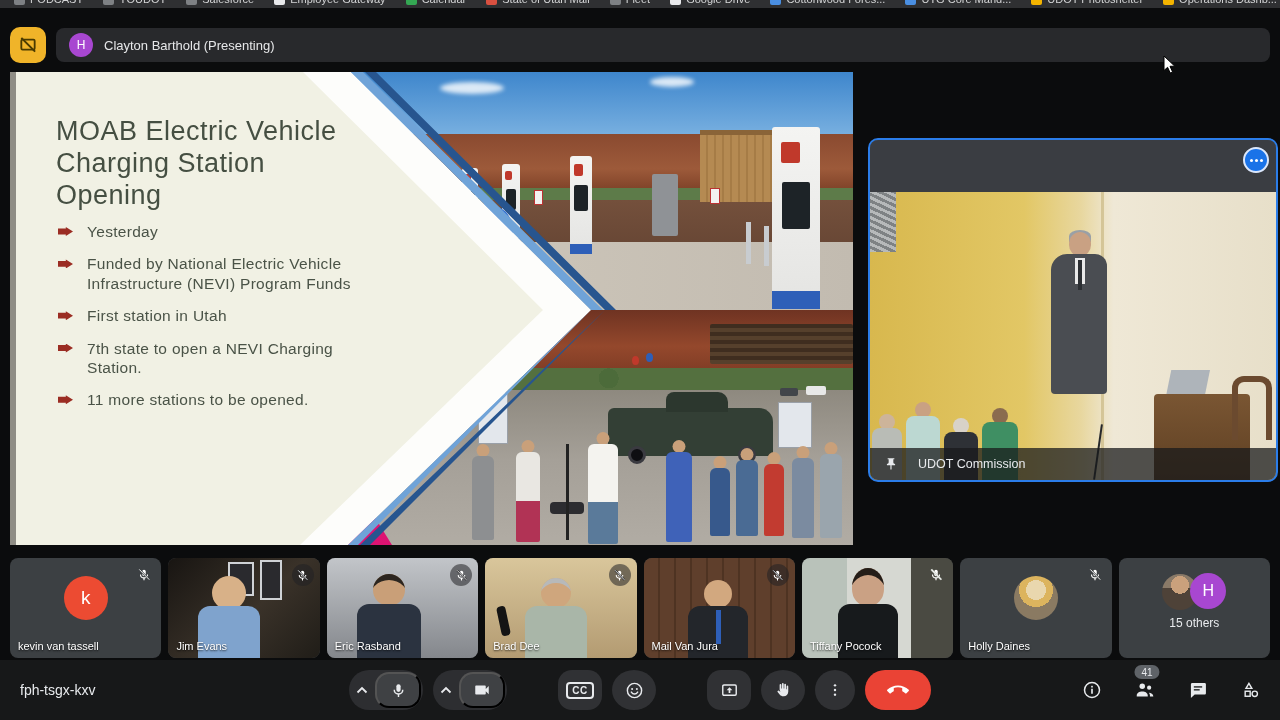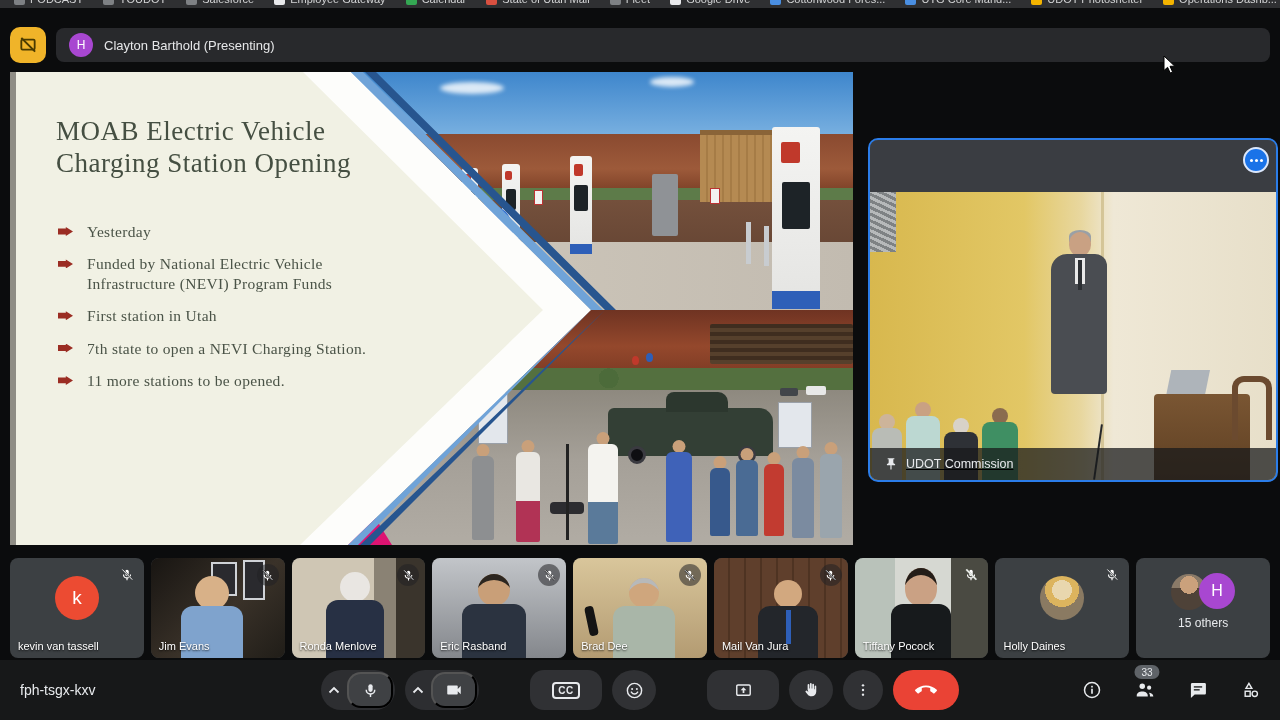--- a/index.html
+++ b/index.html
@@ -17,21 +17,21 @@
   .fav-yellow { background:#f4b400; } .fav-red { background:#d95040; }
 
   
   .present-row { position:absolute; top:27px; left:10px; right:10px; height:36px; }
   .present-chip { position:absolute; left:0; top:0; width:36px; height:36px; border-radius:10px; background:#f0b429; display:flex; align-items:center; justify-content:center; }
   .present-pill { position:absolute; left:46px; right:0; top:1px; height:34px; background:#28292c; border-radius:8px; display:flex; align-items:center; gap:11px; padding-left:13px; }
   .avatar-h { width:24px; height:24px; border-radius:50%; background:#a847d1; color:#fff; font-size:12px; display:flex; align-items:center; justify-content:center; }
   .present-label { color:#e6e7e9; font-size:13px; }
 
   
-  .slide { position:absolute; left:10px; top:72px; width:843px; height:473px; background:#f1f1e4; overflow:hidden;font-family:Liberation Serif, serif; }
+  .slide { position:absolute; left:10px; top:72px; width:843px; height:473px; background:#f1f1e4; overflow:hidden; }
   .slide-edge { position:absolute; left:0; top:0; bottom:0; width:6px; background:#8f8d85; }
   .slide-title { position:absolute; left:46px; top:44px; width:320px; color:#454f42; font-size:27px; line-height:1.18; letter-spacing:.5px; font-weight:400; }
   .slide-bullets { position:absolute; left:48px; top:150px; width:330px; list-style:none; }
   .slide-bullets li { display:flex; gap:14px; margin-bottom:13px; color:#4a5347; font-size:15.5px; line-height:1.25; letter-spacing:.3px; }
   .bullet-marker { flex:0 0 auto; width:15px; height:9px; margin-top:5px; background:#9b2d23;
       clip-path:polygon(0 18%, 52% 18%, 52% 0, 100% 50%, 52% 100%, 52% 82%, 0 82%); }
 
   
   .photo-top, .photo-bottom { position:absolute; inset:0; }
   .photo-top { clip-path:polygon(330px 0, 100% 0, 100% 238px, 572px 238px); }
@@ -82,21 +82,21 @@
   .speaker .bd { position:absolute; left:6px; top:22px; width:56px; height:140px; border-radius:16px 12px 4px 4px; background:#4a4d52; }
   .speaker .shirt { position:absolute; left:30px; top:26px; width:10px; height:26px; background:#e9e9e9; }
   .speaker .tie { position:absolute; left:33px; top:28px; width:4px; height:30px; background:#2c2f33; }
   .podium { position:absolute; right:26px; bottom:0; width:96px; height:86px; background:linear-gradient(180deg,#7a5633,#5e3f22); border-radius:4px 4px 0 0; }
   .laptop { position:absolute; right:66px; bottom:84px; width:44px; height:26px; background:#aeb4ba; clip-path:polygon(0 100%, 12% 0, 100% 0, 88% 100%); }
   .chairback { position:absolute; right:4px; bottom:40px; width:40px; height:64px; border:6px solid #6b4a2f; border-radius:12px 12px 0 0; border-bottom:none; }
   .micline { position:absolute; left:56%; bottom:0; width:2px; height:56px; background:#26282b; transform:rotate(8deg); }
   .aud { position:absolute; bottom:0; }
   .aud .hd { position:absolute; left:50%; transform:translateX(-50%); top:0; width:16px; height:16px; border-radius:50%; }
   .aud .bd { position:absolute; left:0; right:0; top:14px; bottom:0; border-radius:8px 8px 0 0; }
-  .spot-label { position:absolute; left:0; right:0; bottom:0; height:32px; background:rgba(24,25,27,.74); display:flex; align-items:center; gap:8px; padding-left:14px;text-decoration:underline; }
+  .spot-label { position:absolute; left:0; right:0; bottom:0; height:32px; background:rgba(24,25,27,.74); display:flex; align-items:center; gap:20px; padding-left:14px; }
   .spot-label span { color:#e8eaed; font-size:12.5px; }
   .spot-menu { position:absolute; top:7px; right:7px; width:26px; height:26px; border-radius:50%; background:#1a73e8; border:2px solid #dbe7fb; display:flex; align-items:center; justify-content:center; gap:2px; }
   .spot-menu i { width:3px; height:3px; border-radius:50%; background:#fff; }
 
   
   .filmstrip { position:absolute; left:10px; right:10px; top:558px; height:100px; display:flex; gap:7px; }
   .tile { position:relative; flex:1 1 0; border-radius:8px; overflow:hidden; background:#3c4043; }
   .tile-name { position:absolute; left:8px; bottom:6px; color:#fff; font-size:11px; text-shadow:0 1px 2px rgba(0,0,0,.8); white-space:nowrap; }
   .tile-mic { position:absolute; top:6px; right:6px; width:22px; height:22px; border-radius:50%; background:rgba(32,33,36,.55); display:flex; align-items:center; justify-content:center; }
   .tile-mic.no-bg { background:transparent; }
@@ -123,21 +123,21 @@
 
   
   .bottombar { position:absolute; left:0; right:0; top:660px; height:60px; background:#171819; }
   .meet-code { position:absolute; left:20px; top:0; height:60px; display:flex; align-items:center; color:#e8eaed; font-size:14px; }
   .controls { position:absolute; left:50%; top:10px; transform:translateX(-50%); display:flex; align-items:center; gap:10px; }
   .ctl-group { display:flex; align-items:center; height:40px; background:#2d2e31; border-radius:20px; }
   .ctl-chev { width:26px; height:40px; display:flex; align-items:center; justify-content:center; }
   .ctl-main { width:46px; height:36px; margin:2px 2px 2px 0; border-radius:14px; background:#3f4144; display:flex; align-items:center; justify-content:center; }
   .ctl-btn { height:40px; border-radius:14px; background:#303134; display:flex; align-items:center; justify-content:center; border:none; }
   .ctl-round { border-radius:50%; }
-  .w52 { width:72px;margin-left:41px; } .w44 { width:44px; } .w40 { width:40px; }
+  .w52 { width:44px;margin-left:41px; } .w44 { width:44px; } .w40 { width:40px; }
   .cc-box { border:2px solid #e8eaed; border-radius:4px; color:#e8eaed; font-size:10px; font-weight:bold; padding:1px 4px; letter-spacing:.5px; }
   .end-call { width:66px; height:40px; border-radius:20px; background:#ea4335; display:flex; align-items:center; justify-content:center; border:none; }
   .right-icons { position:absolute; right:16px; top:0; height:60px; display:flex; align-items:center; gap:27px; }
   .ric { position:relative; width:26px; height:26px; display:flex; align-items:center; justify-content:center; }
   .count-badge { position:absolute; top:-12px; left:50%; transform:translateX(-42%); background:#5f6368; color:#e8eaed; font-size:10px; border-radius:9px; padding:1.5px 7px; }
 
   .cursor { position:absolute; left:1163px; top:56px; pointer-events:none; }
 </style>
 </head>
 <body>
@@ -417,37 +417,20 @@
           <svg width="13" height="13" viewBox="0 0 24 24" fill="#fff">
             <path d="M12 14a3 3 0 0 0 3-3V6a3 3 0 0 0-6 0v5a3 3 0 0 0 3 3z"></path>
             <path d="M17 11a5 5 0 0 1-10 0H5a7 7 0 0 0 6 6.9V21h2v-3.1A7 7 0 0 0 19 11h-2z"></path>
             <line x1="4" y1="2.5" x2="21" y2="20" stroke="#202124" stroke-width="3.4"></line>
             <line x1="4" y1="2.5" x2="21" y2="20" stroke="#fff" stroke-width="1.6"></line>
           </svg>
         </div>
       <span class="tile-name">Jim Evans</span>
     </div>
 
-    <div class="tile">
-      <div class="ph t-ronda">
-        <div class="pp" style="left:34px; top:14px; width:58px; height:86px;">
-            <i class="hd" style="width:30px; height:30px; background:#e9e6e2;"></i>
-            <i class="bd" style="top:28px; background:#273044;"></i>
-          </div>
-      </div>
-      <div class="tile-mic">
-          <svg width="13" height="13" viewBox="0 0 24 24" fill="#fff">
-            <path d="M12 14a3 3 0 0 0 3-3V6a3 3 0 0 0-6 0v5a3 3 0 0 0 3 3z"></path>
-            <path d="M17 11a5 5 0 0 1-10 0H5a7 7 0 0 0 6 6.9V21h2v-3.1A7 7 0 0 0 19 11h-2z"></path>
-            <line x1="4" y1="2.5" x2="21" y2="20" stroke="#202124" stroke-width="3.4"></line>
-            <line x1="4" y1="2.5" x2="21" y2="20" stroke="#fff" stroke-width="1.6"></line>
-          </svg>
-        </div>
-      <span class="tile-name">Ronda Menlove</span>
-    </div>
 
 
     <div class="tile">
       <div class="ph t-eric">
         <div class="pp" style="left:30px; top:16px; width:64px; height:84px;">
             <i class="hd" style="width:32px; height:32px; background:#c99f78; box-shadow:inset 0 -22px 0 -14px transparent, inset 0 10px 0 -4px #2c2620;"></i>
             <i class="bd" style="top:30px; background:#2b3340;"></i>
           </div>
       </div>
       <div class="tile-mic">
@@ -614,21 +597,21 @@
 
     <div class="right-icons">
       <div class="ric">
         <svg width="20" height="20" viewBox="0 0 24 24">
           <circle cx="12" cy="12" r="9" fill="none" stroke="#e8eaed" stroke-width="1.8"></circle>
           <rect x="11" y="10.5" width="2" height="6" fill="#e8eaed"></rect>
             <rect x="11" y="7" width="2" height="2" fill="#e8eaed"></rect>
         </svg>
       </div>
       <div class="ric">
-        <span class="count-badge">33</span>
+        <span class="count-badge">41</span>
         <svg width="22" height="22" viewBox="0 0 24 24" fill="#e8eaed">
           <circle cx="9" cy="8" r="3"></circle>
             <circle cx="16.5" cy="9.5" r="2.3"></circle>
           <path d="M3 18c0-2.8 2.7-4.4 6-4.4s6 1.6 6 4.4v1H3zM16.2 14.9c2.4.2 4.8 1.4 4.8 3.6v.5h-3.6v-1c0-1.2-.4-2.3-1.2-3.1z"></path>
         </svg>
       </div>
       <div class="ric">
         <svg width="20" height="20" viewBox="0 0 24 24">
           <path d="M4 3.5h16c.8 0 1.5.7 1.5 1.5v11c0 .8-.7 1.5-1.5 1.5H8l-4.5 4.2V5c0-.8.7-1.5 1.5-1.5z" fill="#e8eaed"></path>
           <rect x="7" y="7.5" width="10" height="1.6" fill="#171819"></rect>

